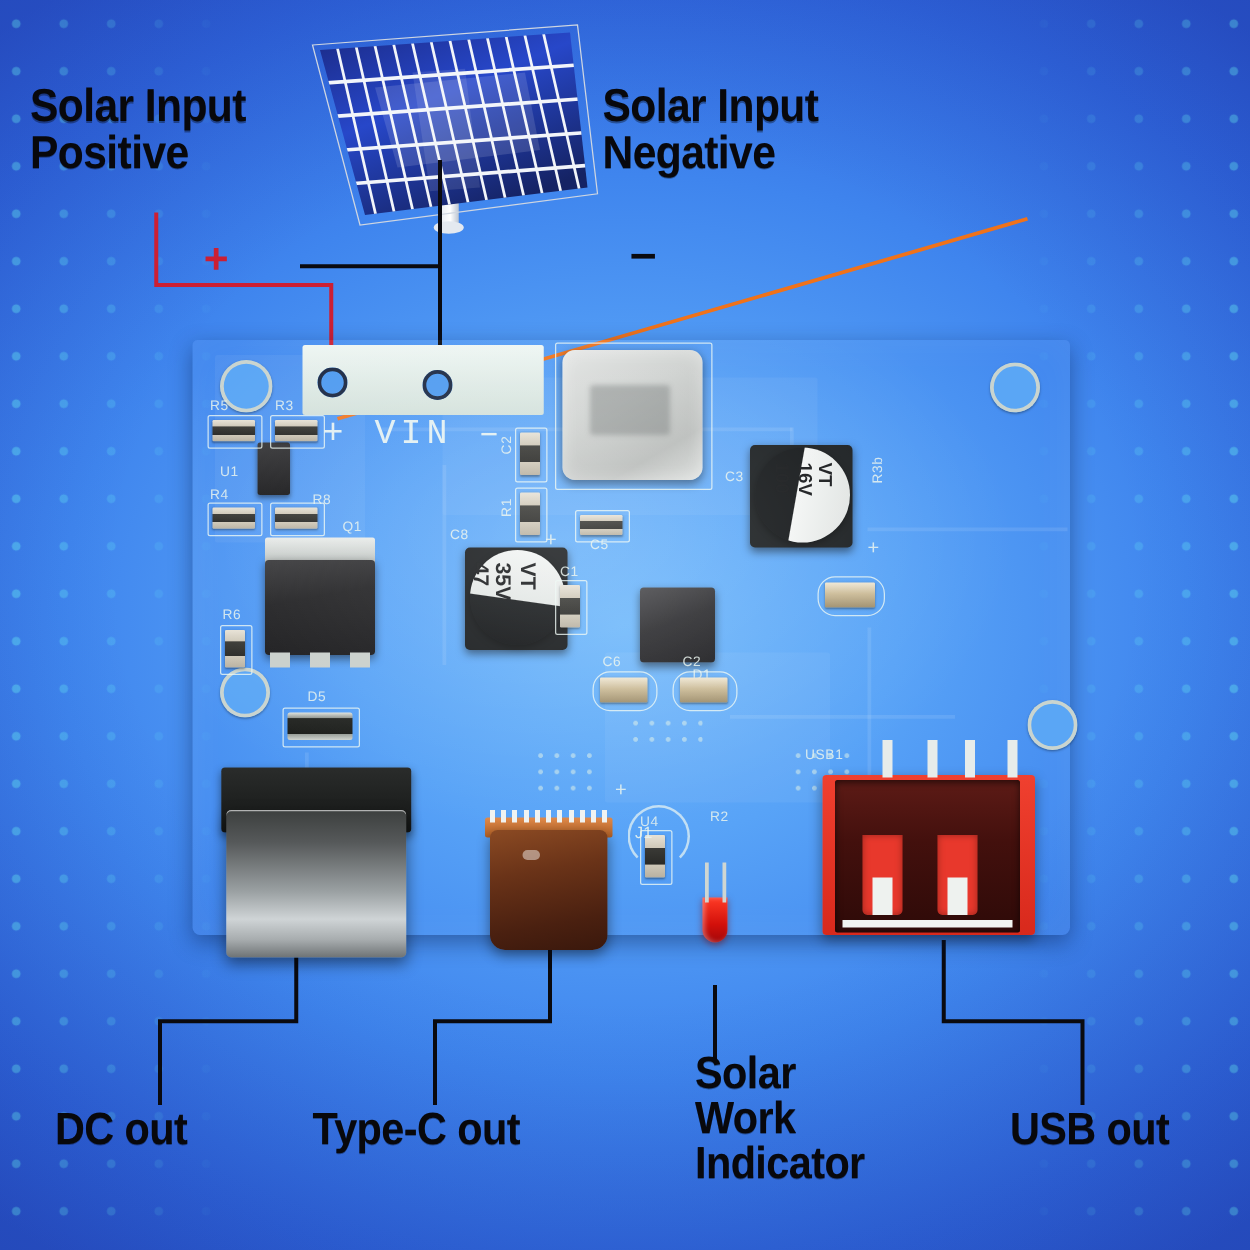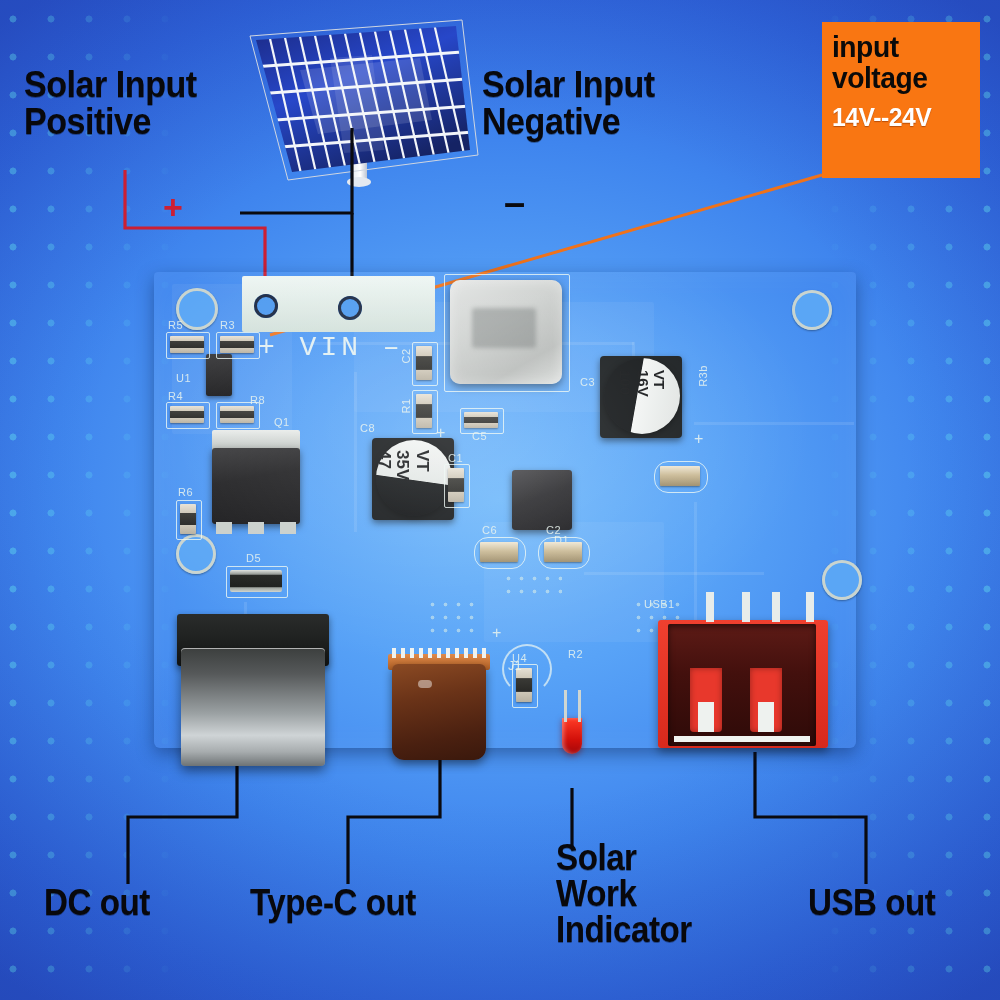--- a/index.html
+++ b/index.html
@@ -387,19 +387,14 @@
 Positive</div>
   <div class="callout" id="lbl-sin">Solar Input
 Negative</div>
   <div class="callout" id="lbl-dc">DC out</div>
   <div class="callout" id="lbl-tc">Type-C out</div>
   <div class="callout" id="lbl-swi">Solar
 Work
 Indicator</div>
   <div class="callout" id="lbl-usb">USB out</div>
 
-  <div id="badge">
-    <div class="b1">input
-voltage</div>
-    <div class="b2">14V--24V</div>
-  </div>
 
 </div>
 
 </body></html>

